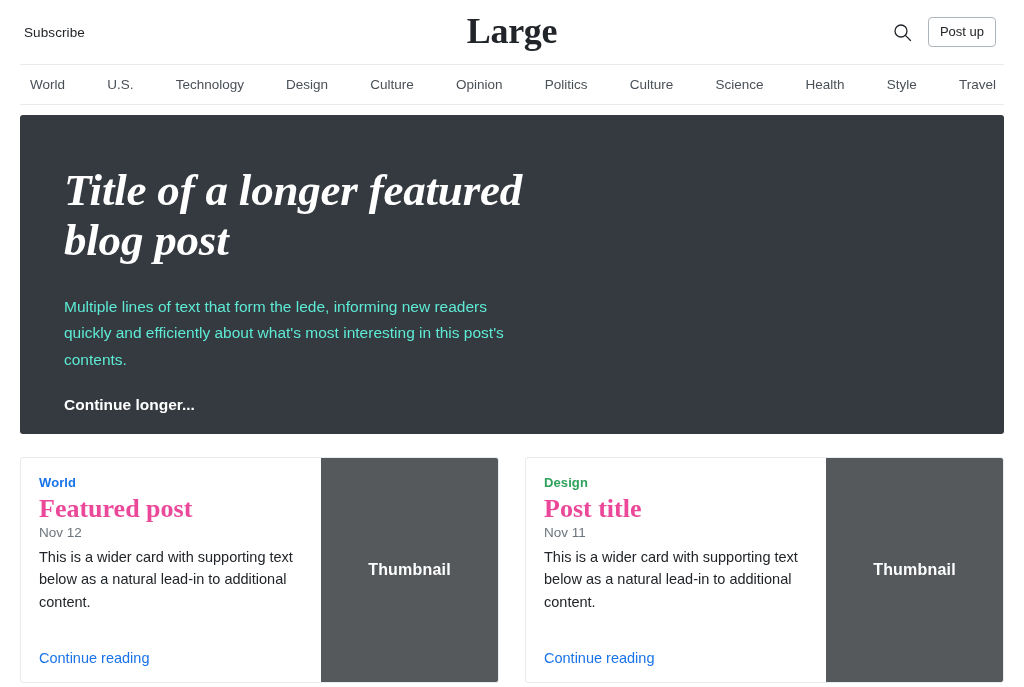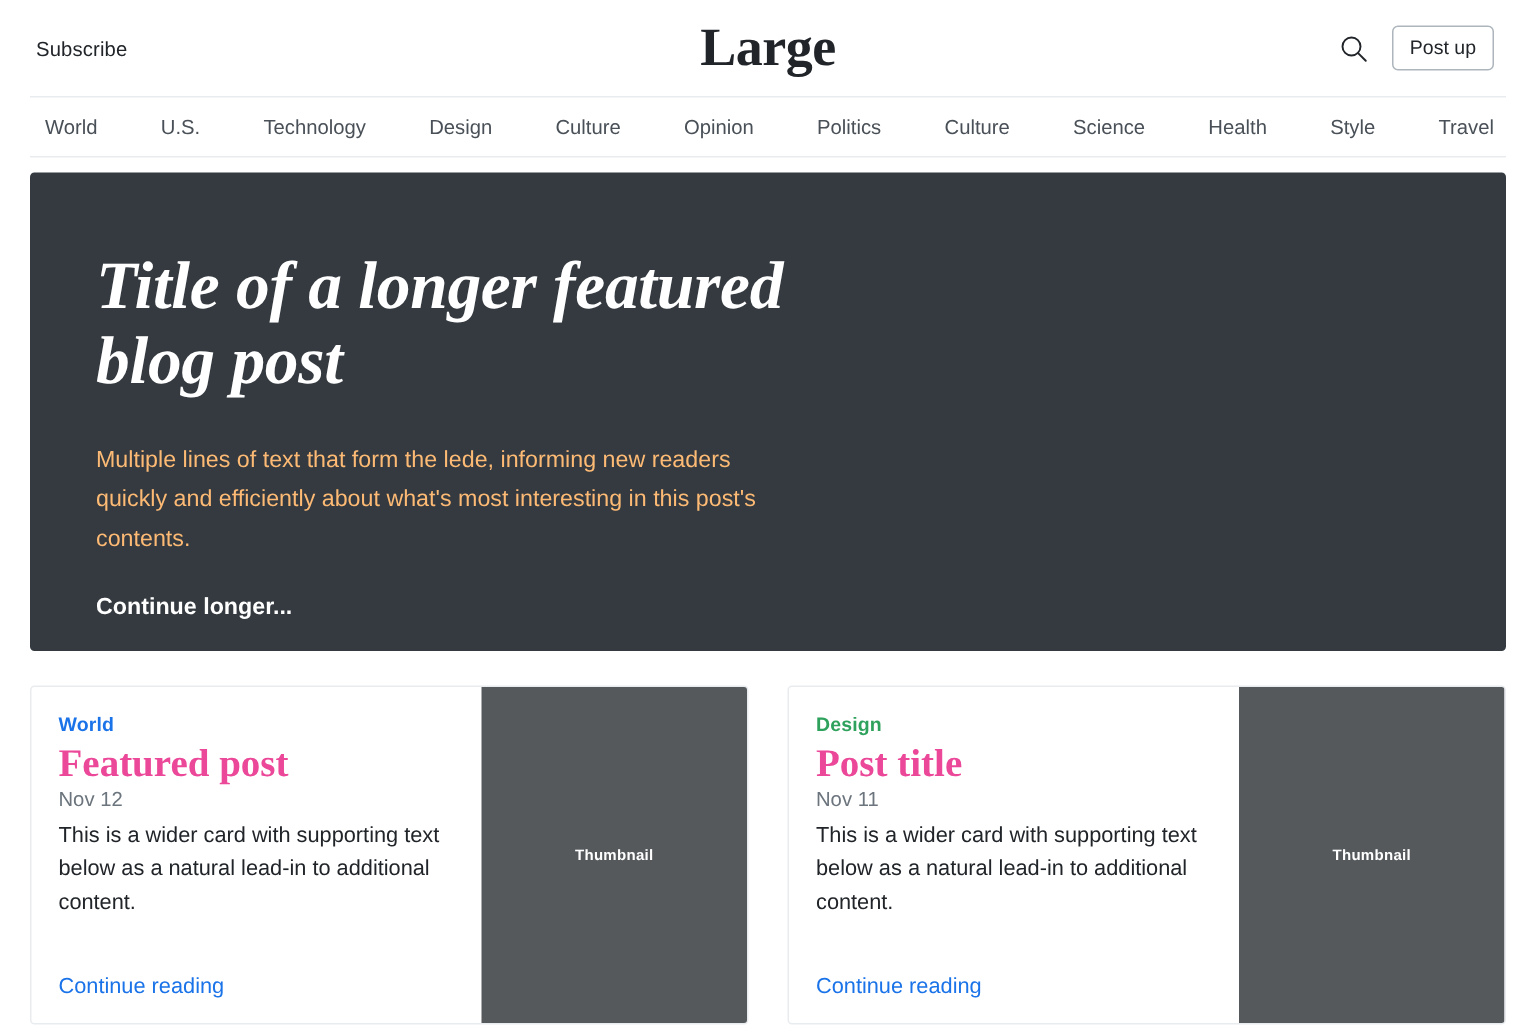--- a/index.html
+++ b/index.html
@@ -130,21 +130,21 @@
     letter-spacing: -0.2px;
     margin: 0;
     max-width: 520px;
     color: #ffffff;
   }
   .hero-lede {
     font-size: 15.5px;
     line-height: 1.72;
     margin: 28px 0 0 0;
     max-width: 452px;
-    color: #fdba74;
+    color: #5eead4;
   }
   .hero-cta {
     display: inline-block;
     margin-top: 22px;
     font-size: 15.5px;
     font-weight: bold;
     color: #ffffff;
     text-decoration: none;
   }
 
@@ -205,21 +205,21 @@
     color: #1a73e8;
     text-decoration: none;
   }
   .card-thumb {
     flex: 0 0 177px;
     background: #55595c;
     color: #ffffff;
     display: flex;
     align-items: center;
     justify-content: center;
-    font-size: 10px;
+    font-size: 16px;
     font-weight: bold;
     letter-spacing: 0.2px;
   }
 </style>
 </head>
 <body>
 
 <div class="page">
 
   <div class="masthead">

